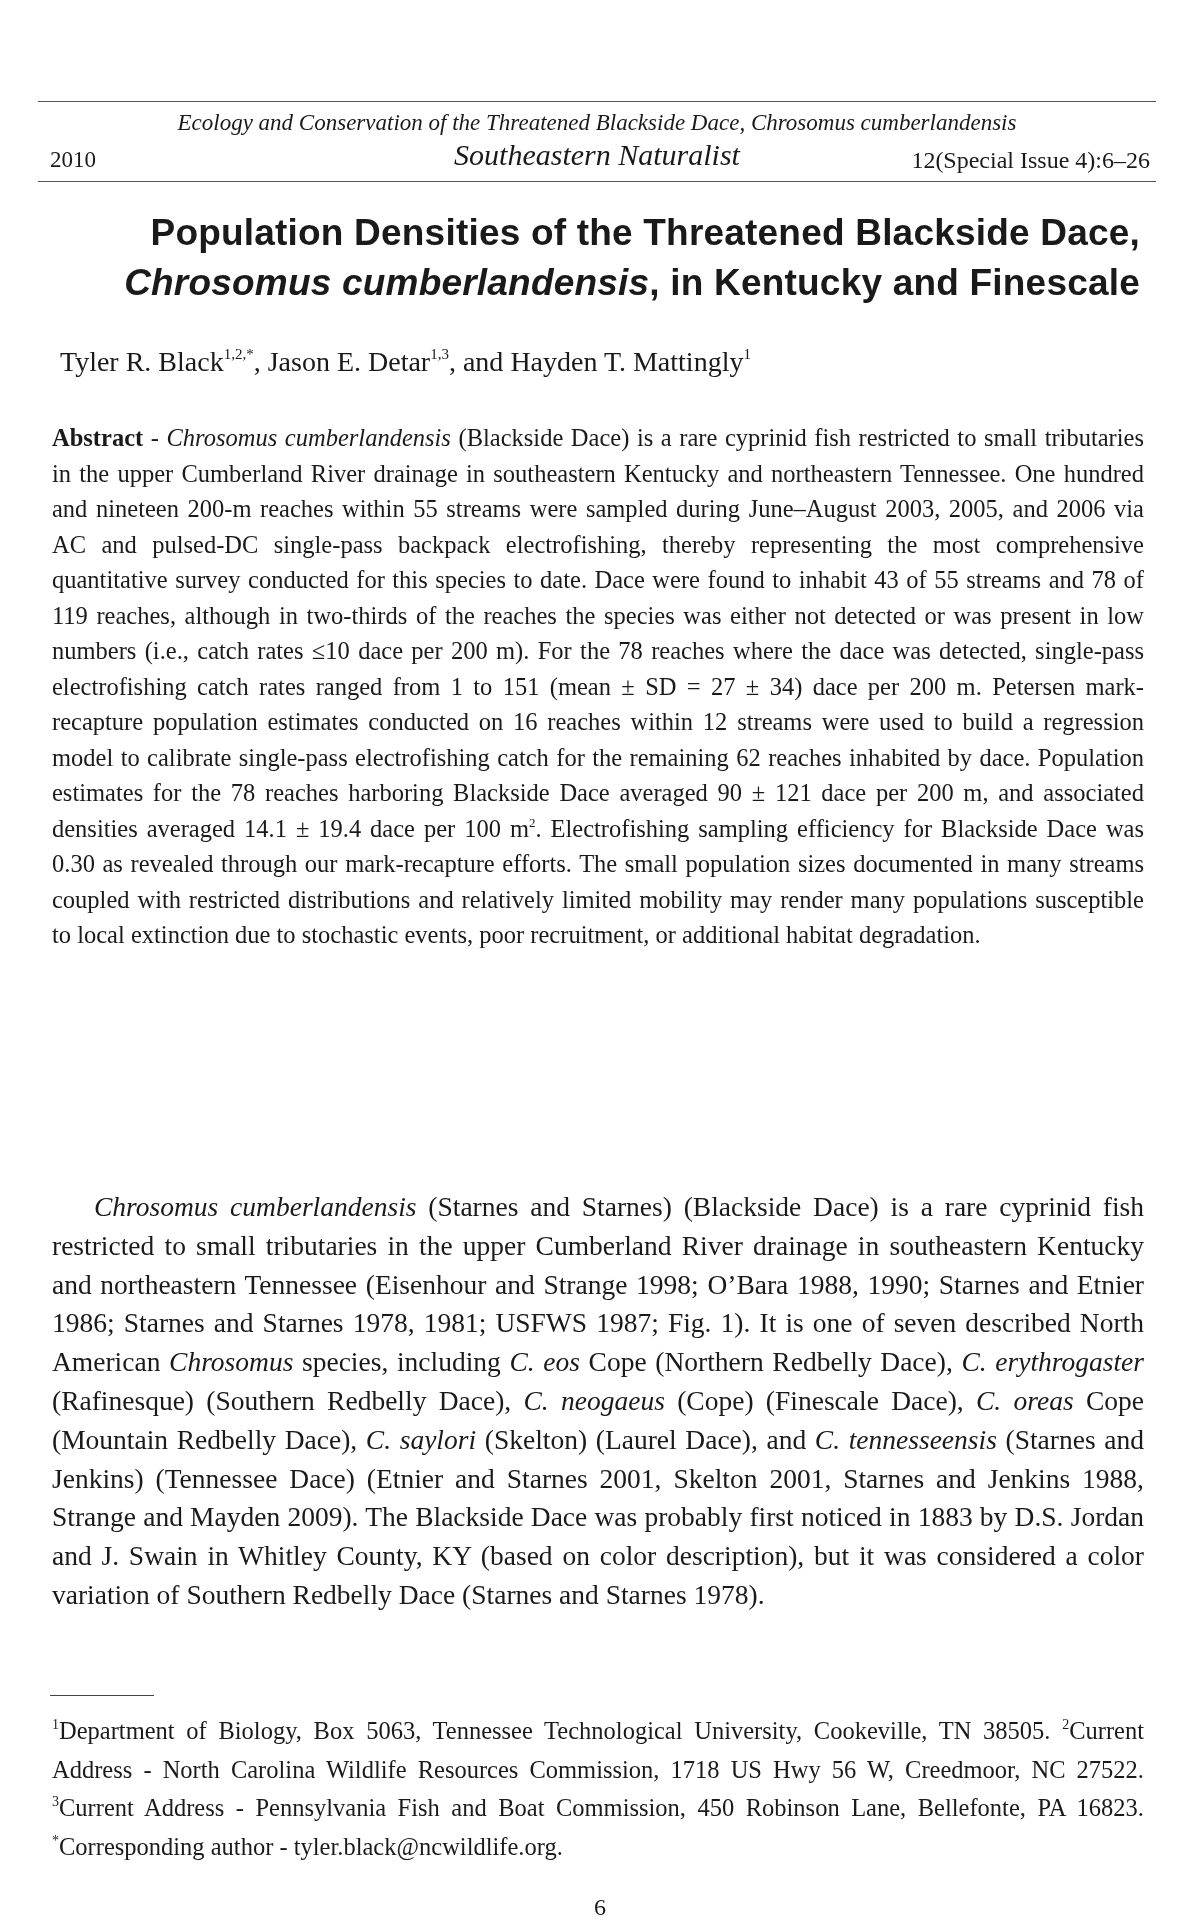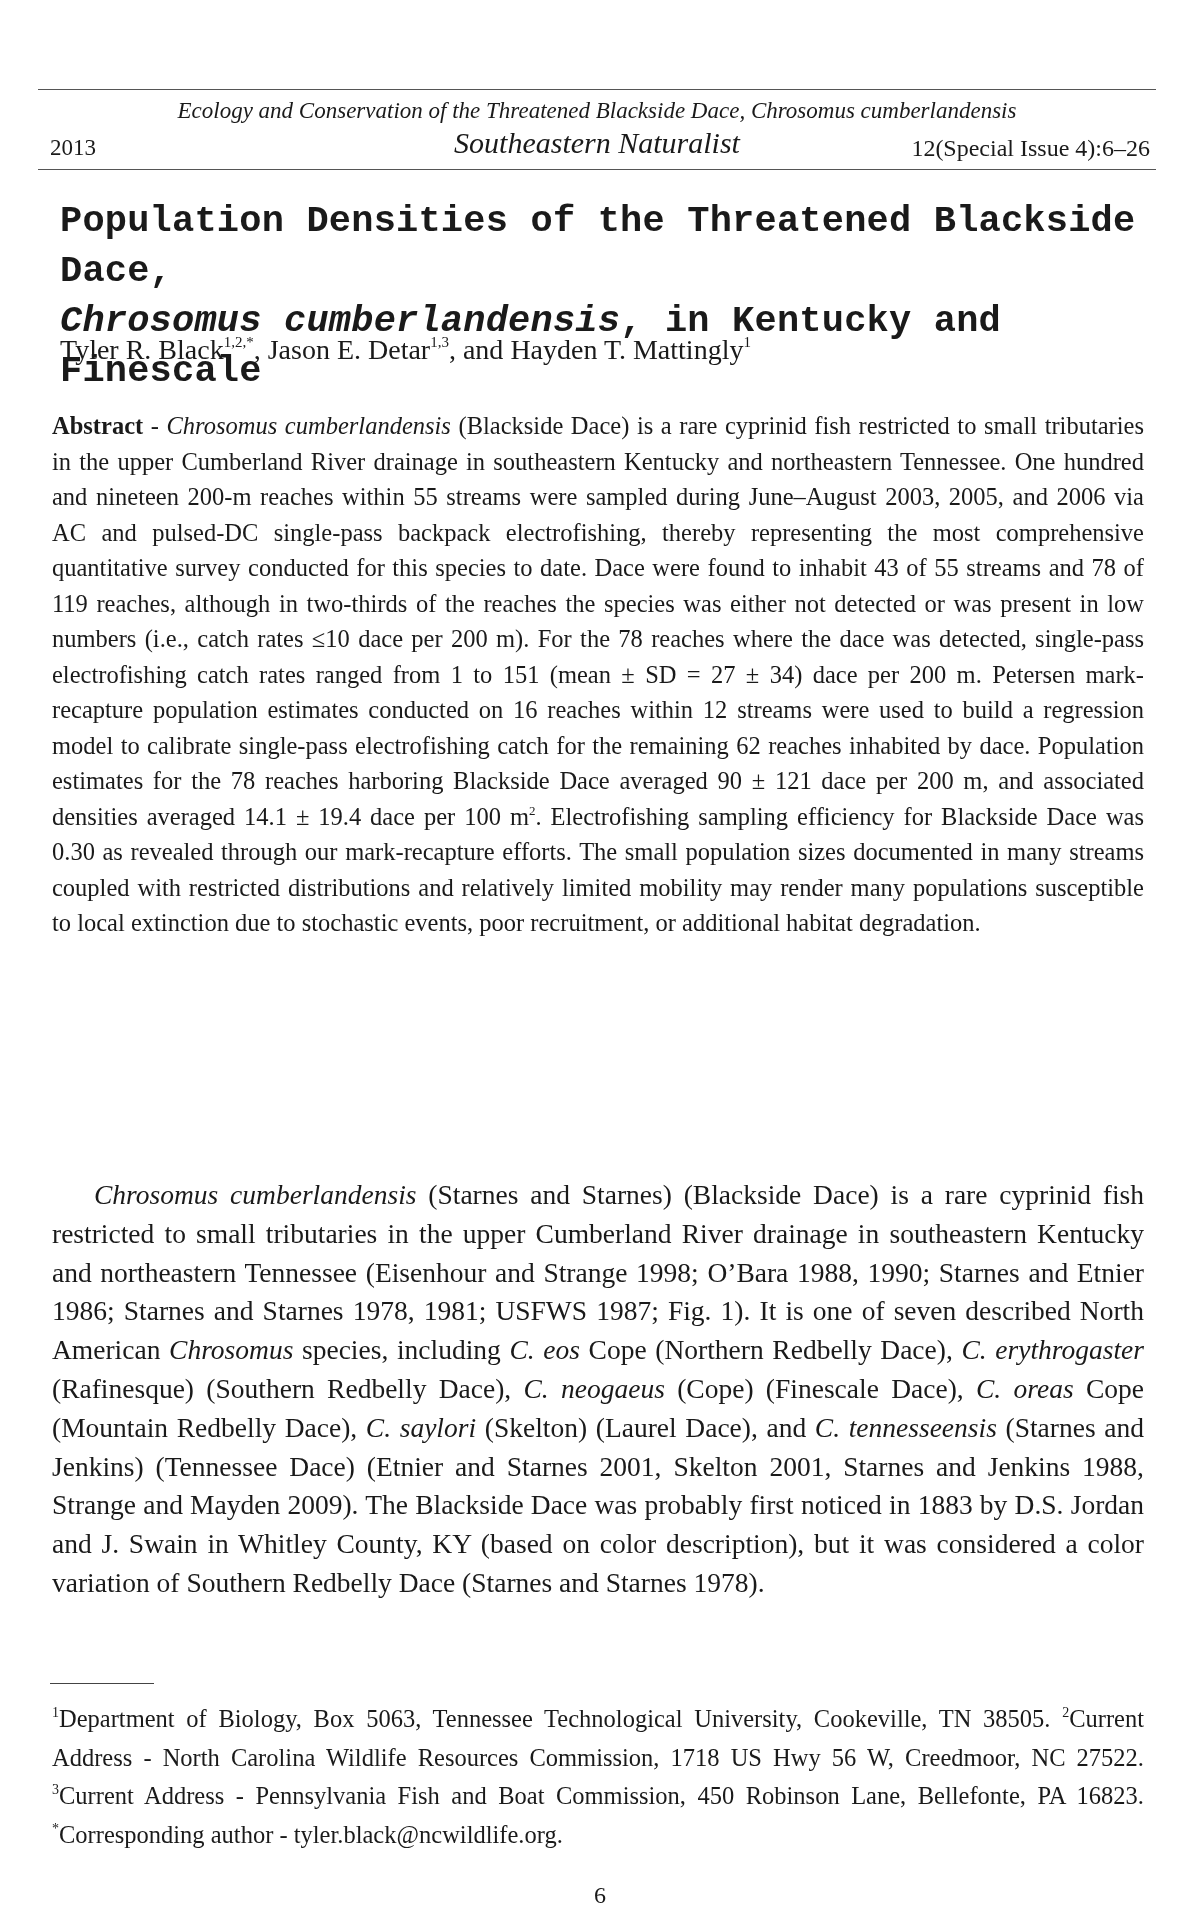--- a/index.html
+++ b/index.html
@@ -1,40 +1,40 @@
 <!DOCTYPE html>
 <html><head>
 <meta charset="utf-8">
 <style>
   html, body { margin: 0; padding: 0; background: #ffffff; }
   body {
     width: 1200px; height: 1926px; position: relative; overflow: hidden;
     font-family: "Liberation Serif", "DejaVu Serif", serif; color: #1a1a1a;
   }
-  .page { position: absolute; left: 0; top: 0; width: 1200px; height: 1448px; }
+  .page { position: absolute; left: 0; top: 12px; width: 1200px; height: 1448px; }
 
   .rule { position: absolute; left: 38px; width: 1118px; height: 0; border-top: 1.5px solid #555; }
   .rule.top { top: 89px; }
   .rule.bottom { top: 169px; }
 
   .running-head {
     position: absolute; left: 38px; width: 1118px; top: 96px;
     text-align: center; font-style: italic; font-size: 23px; line-height: 30px;
   }
   .journal-name {
     position: absolute; left: 38px; width: 1118px; top: 128px;
     text-align: center; font-style: italic; font-size: 30px; line-height: 30px;
   }
   .year { position: absolute; left: 50px; top: 133px; font-size: 23px; line-height: 30px; }
   .volume { position: absolute; right: 50px; top: 133px; font-size: 24px; line-height: 30px; margin-left: 12px; }
 
   .title {
     position: absolute; left: 60px; width: 1080px; top: 196px;
-    text-align: left; font-weight: bold; font-size: 37px; line-height: 50px;
-    font-family: Liberation Mono, monospace; letter-spacing: 0.2px;
+    text-align: right; font-weight: bold; font-size: 37px; line-height: 50px;
+    font-family: Liberation Sans, sans-serif; letter-spacing: 0.2px;
   }
   .title i { font-style: italic; }
 
   .authors {
     position: absolute; left: 60px; width: 1080px; top: 330px;
     text-align: left; font-size: 28px; line-height: 40px;
   }
   .authors sup { font-size: 15px; vertical-align: 12px; line-height: 0; }
 
   .abstract {
@@ -67,21 +67,21 @@
     position: absolute; left: 0; width: 1200px; top: 1880px;
     text-align: center; font-size: 24px; line-height: 30px;
   }
 </style>
 </head>
 <body>
 
 <div class="page">
   <div class="rule top"></div>
   <div class="running-head">Ecology and Conservation of the Threatened Blackside Dace, Chrosomus cumberlandensis</div>
-  <div class="year">2013</div>
+  <div class="year">2010</div>
   <div class="journal-name">Southeastern Naturalist</div>
   <div class="volume">12(Special Issue 4):6–26</div>
   <div class="rule bottom"></div>
 
   <h1 class="title" style="margin:0;">
     <span>Population Densities of the Threatened Blackside Dace,</span><br>
     <i>Chrosomus cumberlandensis</i><span>, in Kentucky and Finescale</span>
   </h1>
 
   <div class="authors">

